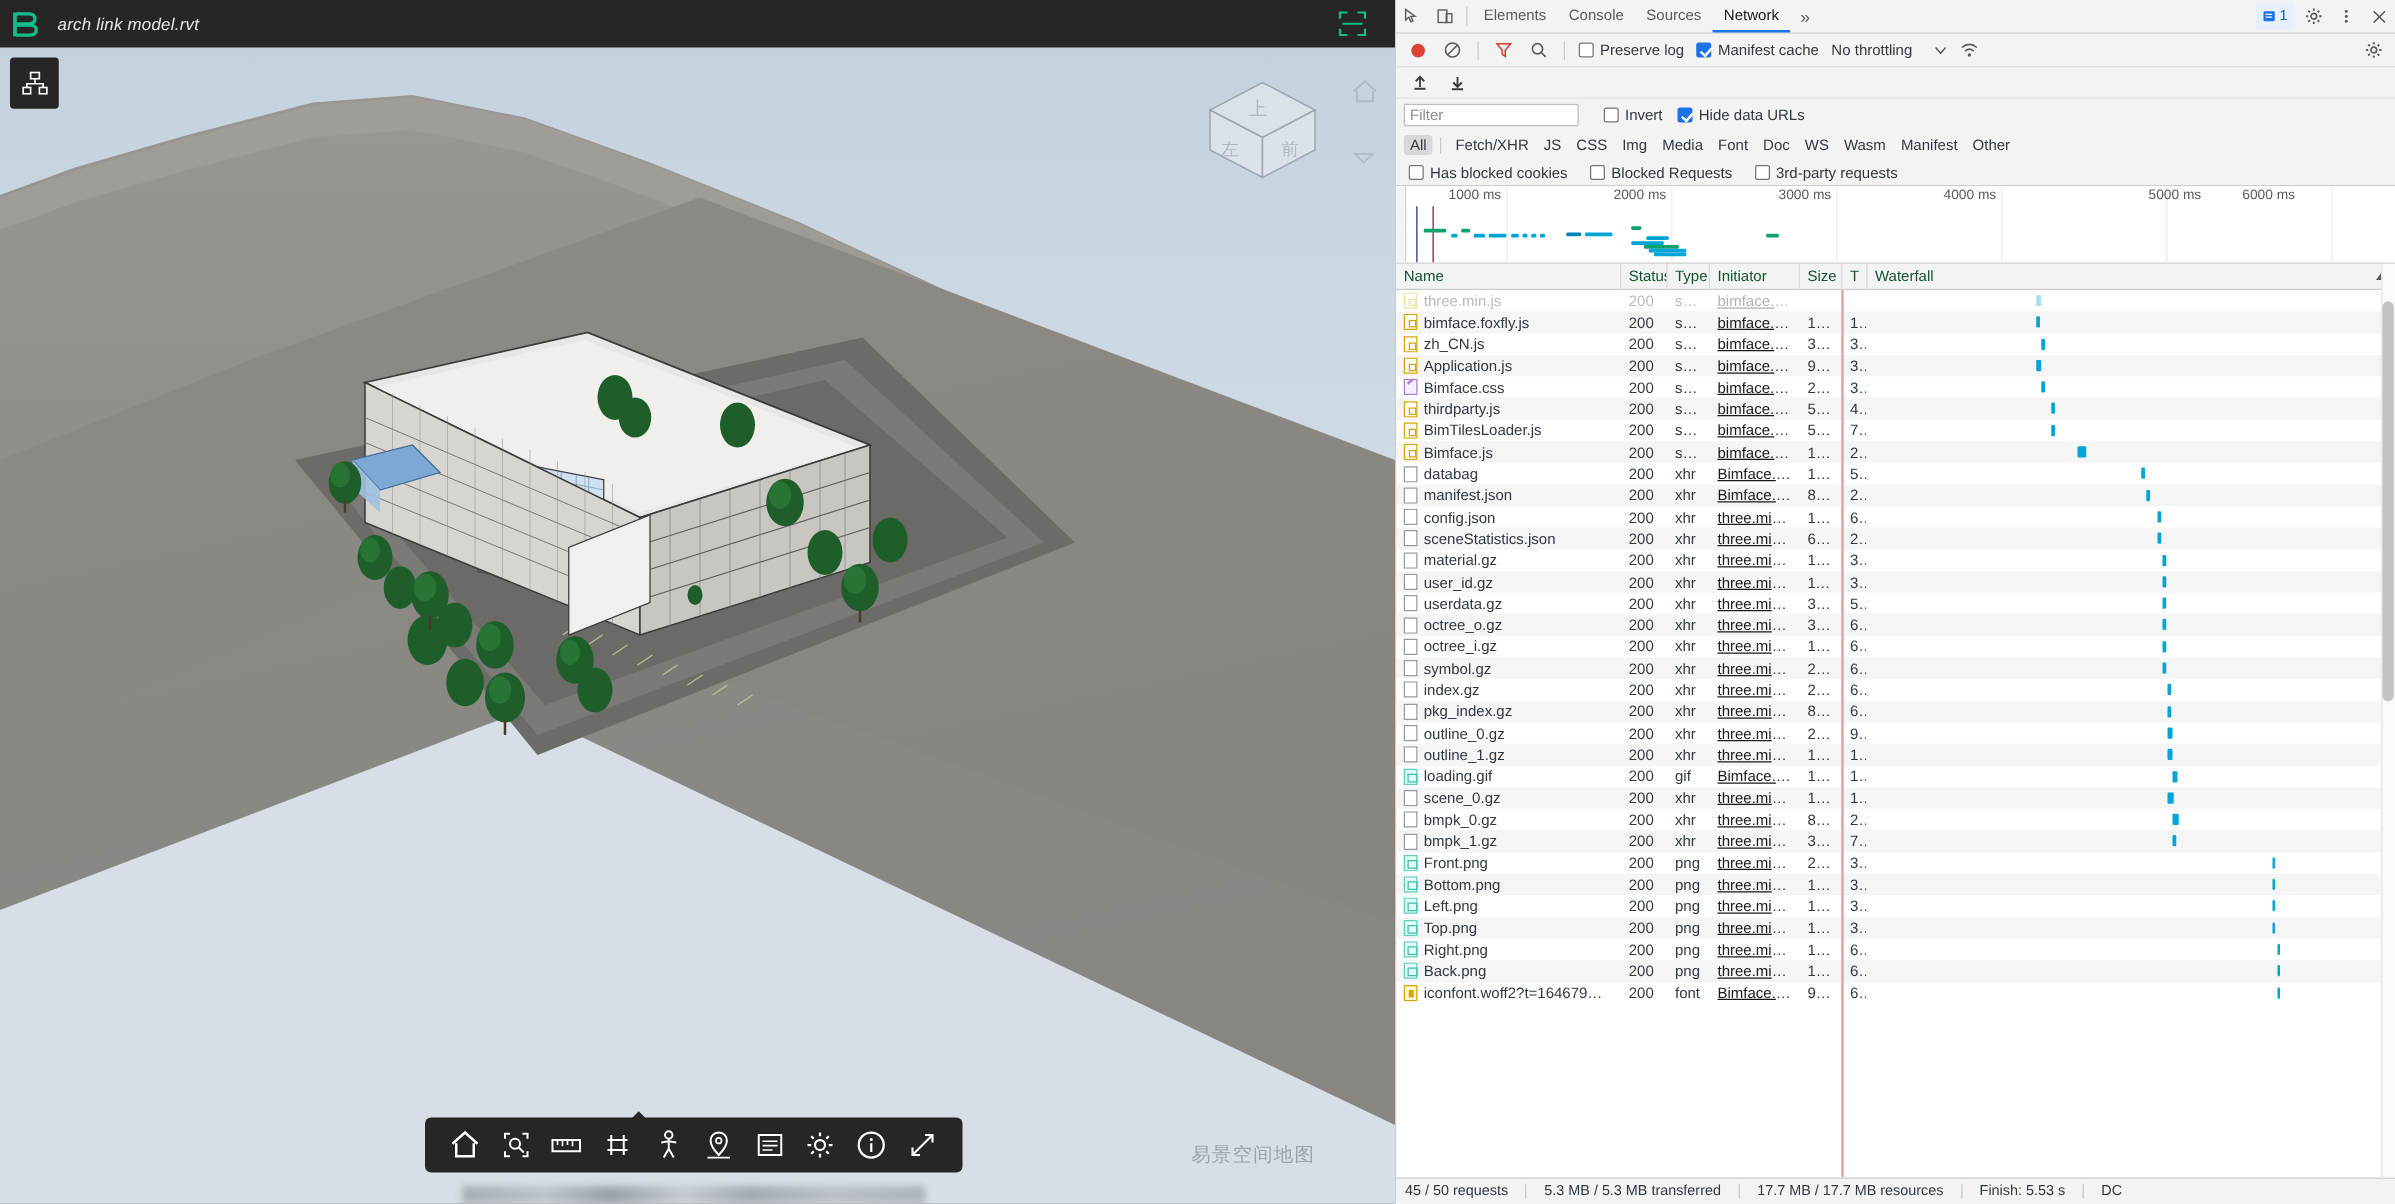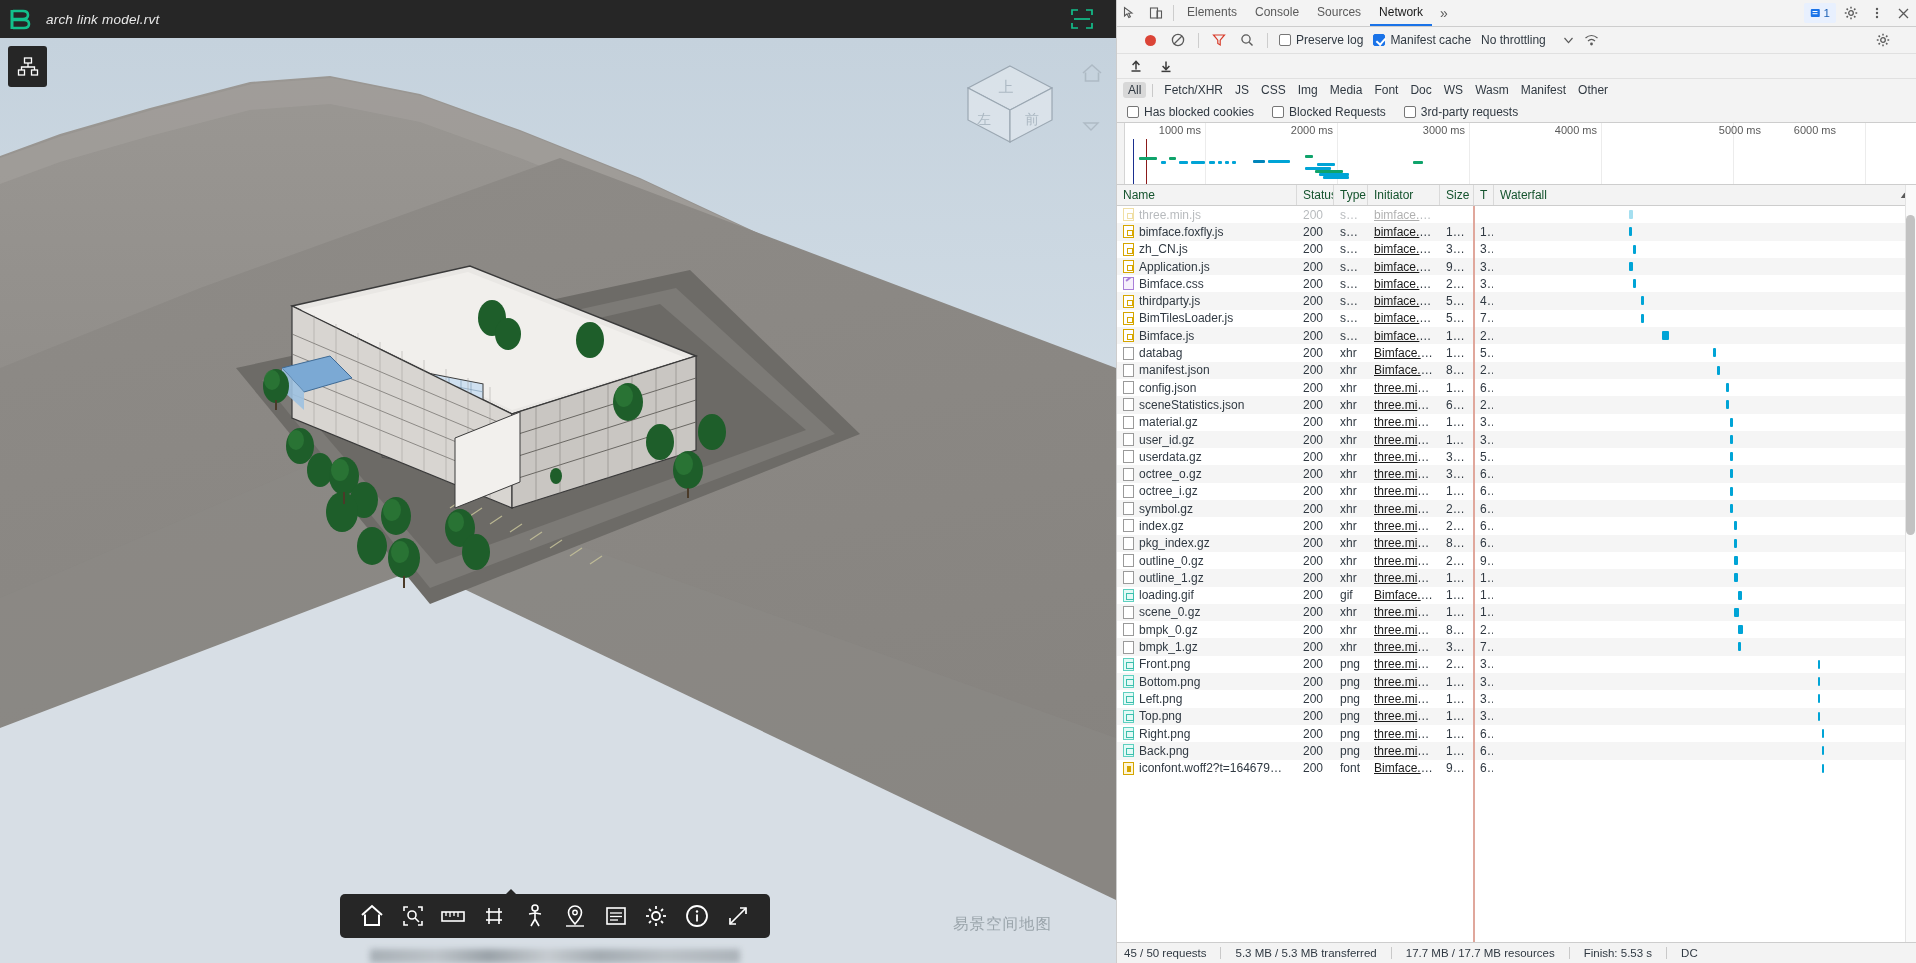--- a/index.html
+++ b/index.html
@@ -148,21 +148,21 @@
     display: flex; align-items: center; gap: 3px;
     padding: 0 6px; margin: 3px 2px; border-radius: 2px;
     background: #e8f0fe; color: #1a5fb4; cursor: pointer;
     font-size: 11.5px;
   }
 
   
   #net-toolbar {
     height: 27px; display: flex; align-items: center;
     background: #f3f3f3; border-bottom: 1px solid #e0e0e0;
-    padding: 0 20px; flex: 0 0 27px; gap: 2px;
+    padding: 0 4px; flex: 0 0 27px; gap: 2px;
   }
   #record-dot {
     width: 11px; height: 11px; border-radius: 50%; background: #db4437;
   }
   .tb-sep { width: 1px; height: 15px; background: #cdcdcd; margin: 0 5px; }
   .cbx-wrap { display: flex; align-items: center; gap: 5px; cursor: pointer; padding: 0 4px; }
   .cbx {
     width: 12px; height: 12px; border: 1px solid #767676; border-radius: 2px;
     background: #fff; display: inline-block; position: relative; flex: 0 0 12px;
   }
@@ -738,20 +738,31 @@
         </svg>
       </div>
       <div class="dt-iconbtn">
         <svg width="14" height="14" viewBox="0 0 14 14">
           <path d="M7 2.5 L7 10.5 M3.6 7 L7 10.6 L10.4 7" fill="none" stroke="#3c3c3c" stroke-width="1.5"></path>
           <line x1="2.5" y1="12.4" x2="11.5" y2="12.4" stroke="#3c3c3c" stroke-width="1.5"></line>
         </svg>
       </div>
     </div>
 
+    <div id="filter-row">
+      <input id="filter-input" type="text" placeholder="Filter" style="">
+      <label class="cbx-wrap" style="margin-left:12px">
+        <span class="cbx"></span>
+        <span class="cbx-label">Invert</span>
+      </label>
+      <label class="cbx-wrap">
+        <span class="cbx checked"></span>
+        <span class="cbx-label">Hide data URLs</span>
+      </label>
+    </div>
 
     <div id="type-row">
       <div class="type-chip active">All</div>
       <div class="type-div"></div>
       <div class="type-chip">Fetch/XHR</div>
       <div class="type-chip">JS</div>
       <div class="type-chip">CSS</div>
       <div class="type-chip">Img</div>
       <div class="type-chip">Media</div>
       <div class="type-chip">Font</div>

